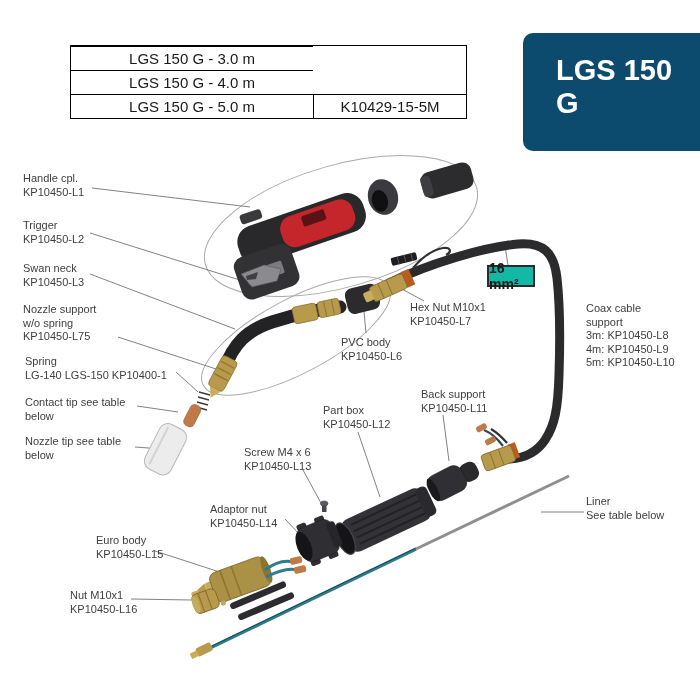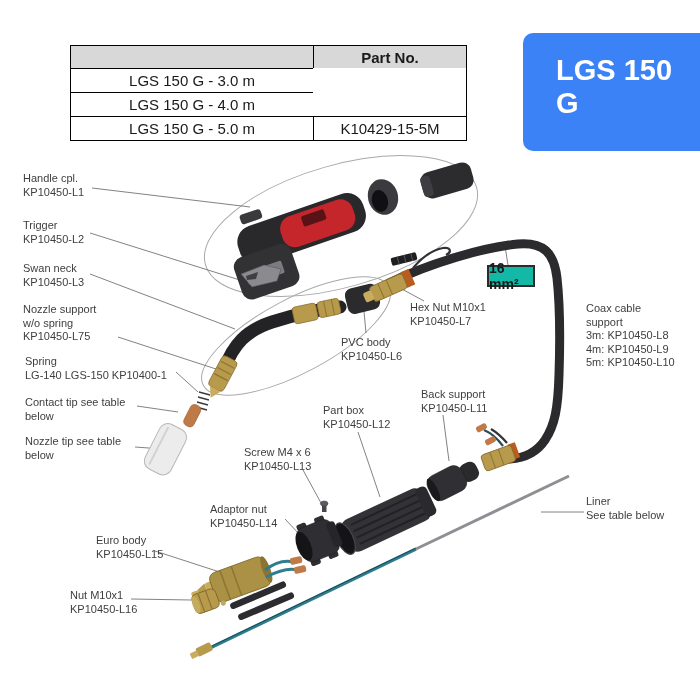--- a/index.html
+++ b/index.html
@@ -16,21 +16,21 @@
   .pt-cell{
     border-left:1px solid #000;border-top:1px solid #000;
     display:flex;align-items:center;justify-content:center;
     font-size:15px;color:#1a1a1a;height:23px;background:#fff;
   }
   .pt-row .pt-cell:first-child{border-left:none;text-align:center;}
   .pt-row.header .pt-cell{background:#d8d8d8;font-weight:bold;border-top:none;height:22px;}
   
   .title-box{
     position:absolute;left:523px;top:33px;width:177px;height:118px;
-    background:#3b82f6;border-radius:10px 0 0 10px;
+    background:#0c4a6e;border-radius:10px 0 0 10px;
     display:flex;align-items:center;
   }
   .title-box span{
     color:#ffffff;font-size:29px;font-weight:bold;padding-left:33px;letter-spacing:0px;
     position:relative;top:-5px;
   }
   
   .plabel{
     position:absolute;font-size:11px;line-height:13.5px;color:#3e3e3e;
     white-space:nowrap;z-index:3;
@@ -41,24 +41,20 @@
     background:#14b8a6;border:2px solid #2b2b2b;
     display:flex;align-items:center;justify-content:center;
     font-size:14px;font-weight:bold;color:#1a1a1a;z-index:3;
   }
   svg.diagram{position:absolute;left:0;top:0;z-index:1;}
 </style>
 </head>
 <body>
 
 <div class="parts-table">
-  <div class="pt-row header">
-    <div class="pt-cell"></div>
-    <div class="pt-cell">Part No.</div>
-  </div>
   <div class="pt-row">
     <div class="pt-cell">LGS 150 G - 3.0 m</div>
   </div>
   <div class="pt-row">
     <div class="pt-cell">LGS 150 G - 4.0 m</div>
   </div>
   <div class="pt-row">
     <div class="pt-cell">LGS 150 G - 5.0 m</div>
     <div class="pt-cell">K10429-15-5M</div>
   </div>

